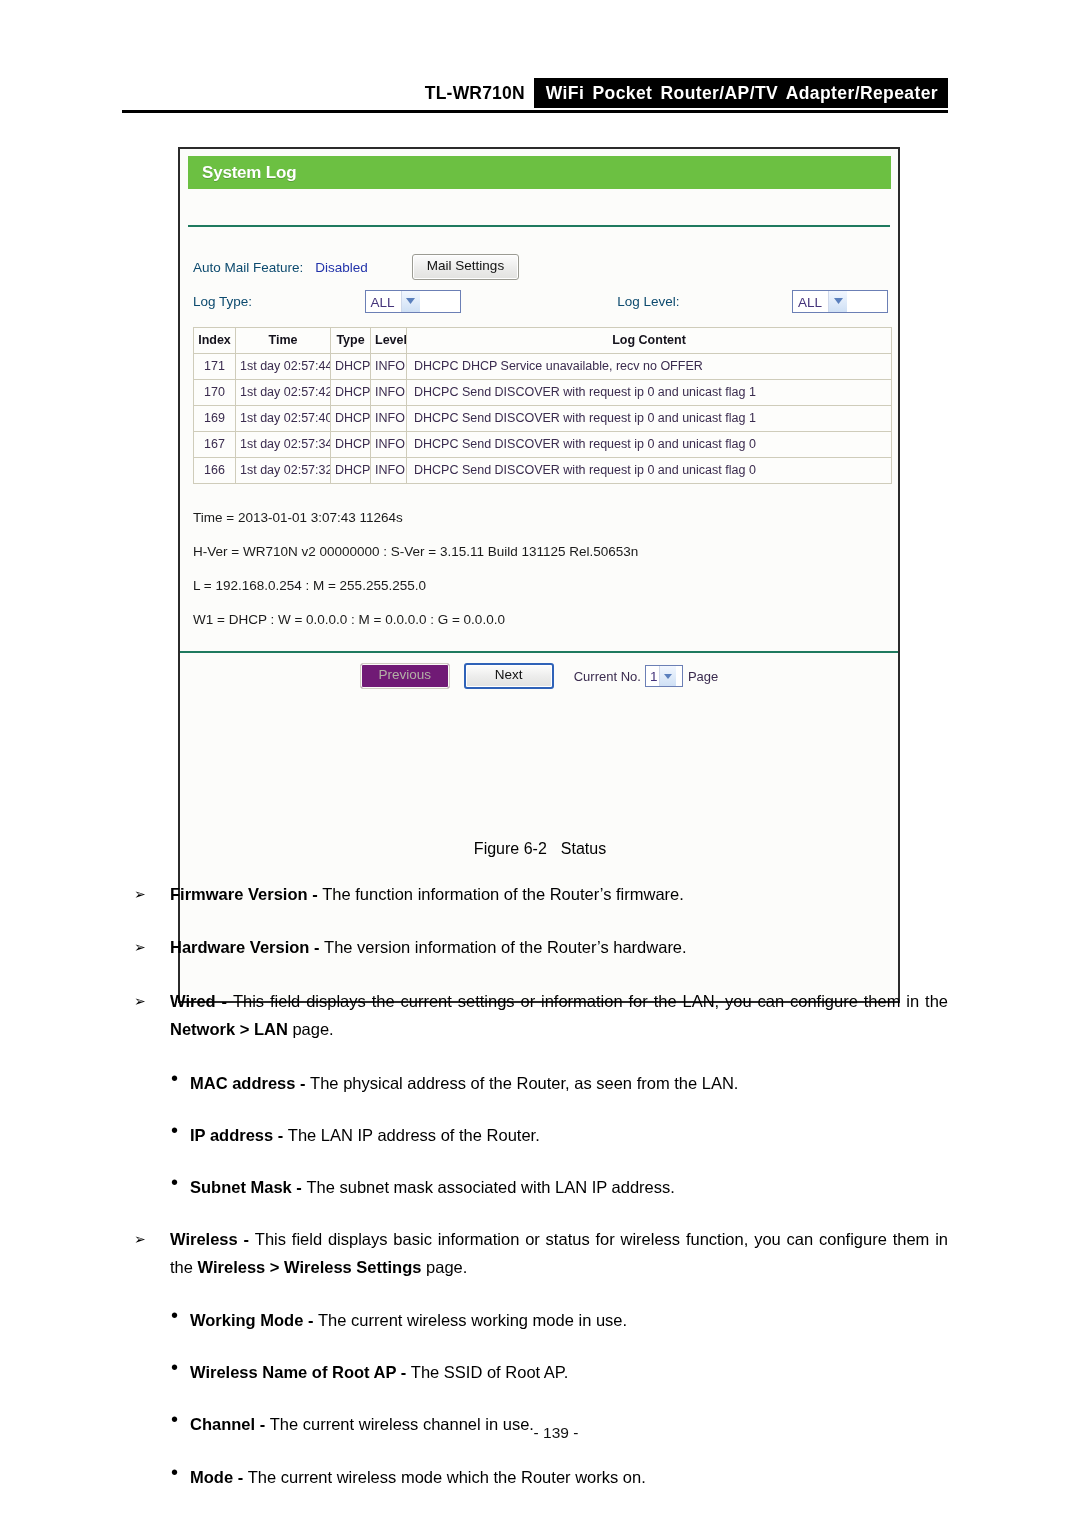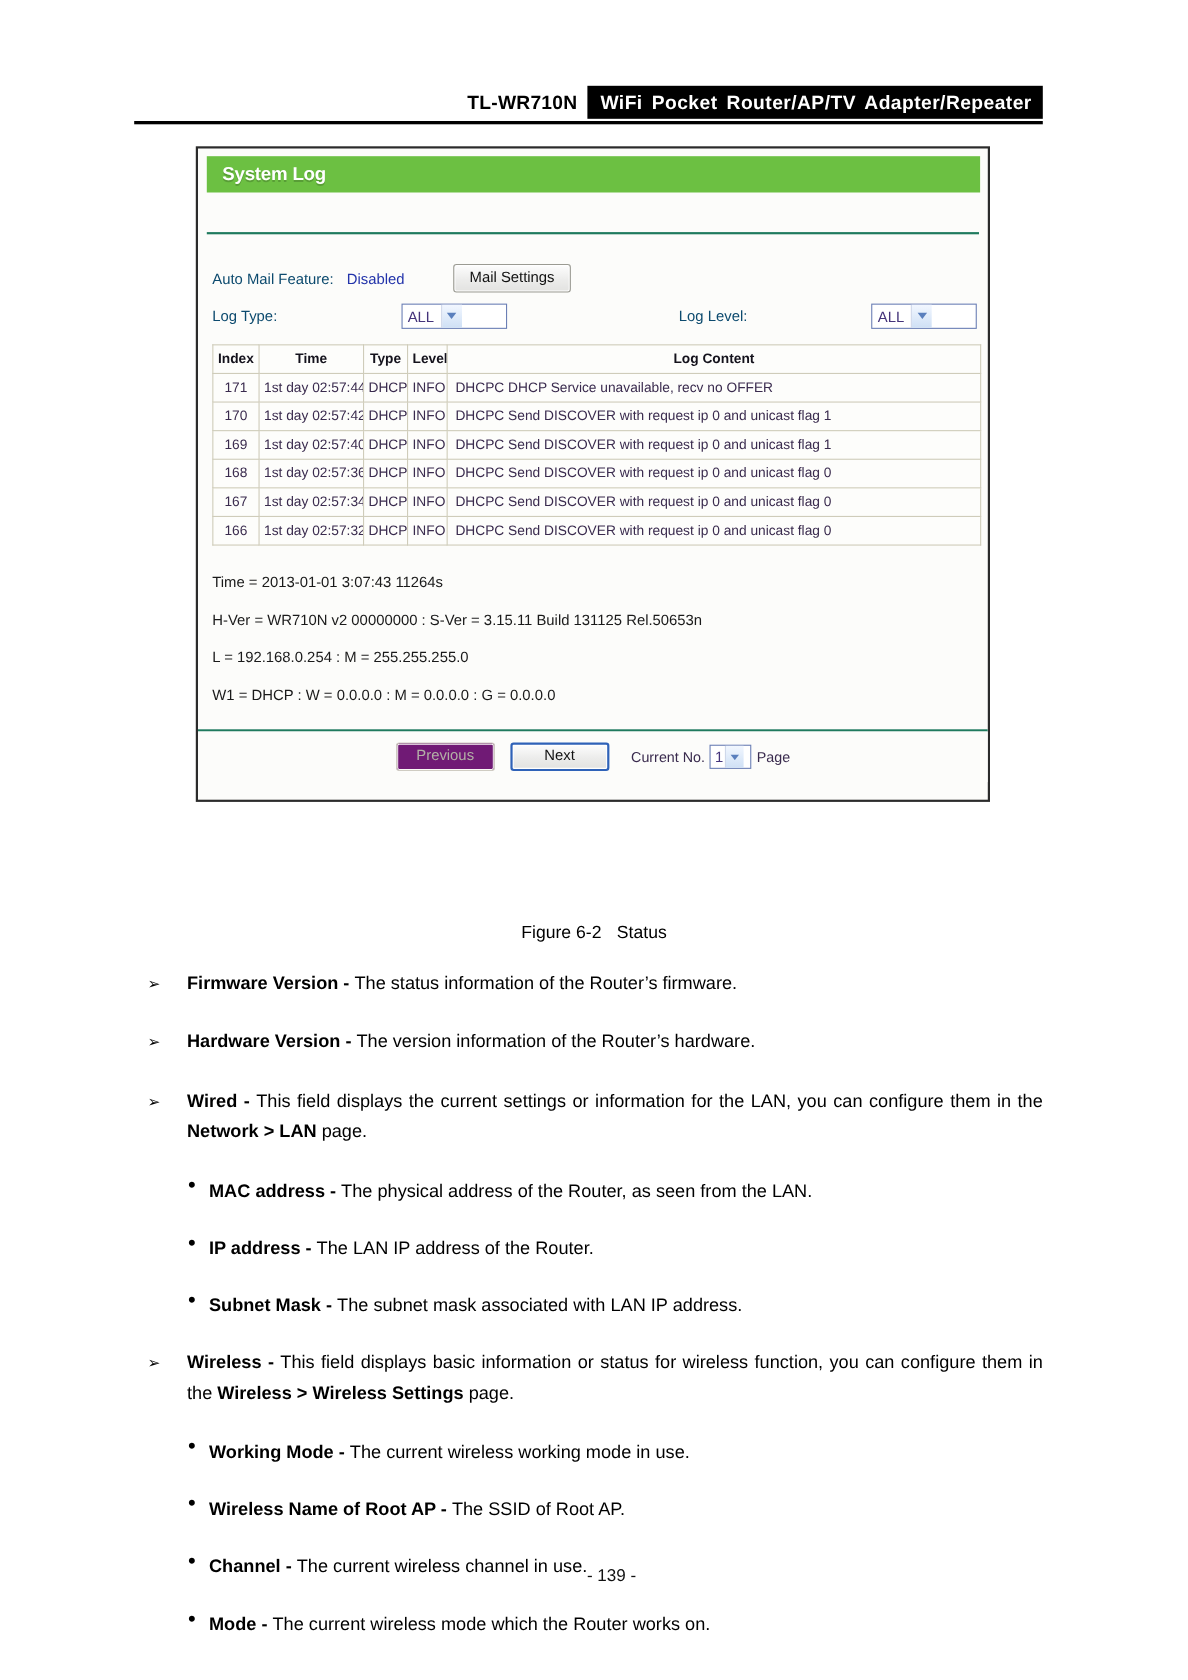--- a/index.html
+++ b/index.html
@@ -56,23 +56,23 @@
     top: 110px;
     width: 826px;
     height: 3px;
     background: #000;
   }
 
   
   .router-panel {
     position: absolute;
     left: 178px;
-    top: 133px;
+    top: 147px;
     width: 722px;
-    height: 596px;
+    height: 856px;
     background: #fcfcfa;
     border: 2px solid #2b2b2b;
     box-sizing: border-box;
     overflow: hidden;
   }
   .panel-green-bar {
     margin: 7px 7px 0 8px;
     height: 33px;
     background: #6cc042;
     display: flex;
@@ -411,27 +411,20 @@
           <td class="c-content">DHCPC Send DISCOVER with request ip 0 and unicast flag 1</td>
         </tr>
         <tr>
           <td class="c-index">169</td>
           <td class="c-time">1st day 02:57:40</td>
           <td class="c-type">DHCP</td>
           <td class="c-level">INFO</td>
           <td class="c-content">DHCPC Send DISCOVER with request ip 0 and unicast flag 1</td>
         </tr>
         <tr>
-          <td class="c-index">168</td>
-          <td class="c-time">1st day 02:57:36</td>
-          <td class="c-type">DHCP</td>
-          <td class="c-level">INFO</td>
-          <td class="c-content">DHCPC Send DISCOVER with request ip 0 and unicast flag 0</td>
-        </tr>
-        <tr>
           <td class="c-index">167</td>
           <td class="c-time">1st day 02:57:34</td>
           <td class="c-type">DHCP</td>
           <td class="c-level">INFO</td>
           <td class="c-content">DHCPC Send DISCOVER with request ip 0 and unicast flag 0</td>
         </tr>
         <tr>
           <td class="c-index">166</td>
           <td class="c-time">1st day 02:57:32</td>
           <td class="c-type">DHCP</td>
@@ -472,21 +465,21 @@
 </div>
 
 <div class="fig-caption">
   <span>Figure 6-2</span><span class="gap"></span><span>Status</span>
 </div>
 
 <div class="content">
 
   <div class="bullet-l1">
     <span class="marker">➢</span>
-    <b>Firmware Version - </b><span>The status information of the Router’s firmware.</span>
+    <b>Firmware Version - </b><span>The function information of the Router’s firmware.</span>
   </div>
 
   <div class="bullet-l1">
     <span class="marker">➢</span>
     <b>Hardware Version - </b><span>The version information of the Router’s hardware.</span>
   </div>
 
   <div class="bullet-l1">
     <span class="marker">➢</span>
     <b>Wired - </b><span>This field displays the current settings or information for the LAN, you can configure them in the </span><b>Network &gt; LAN</b><span> page.</span>

